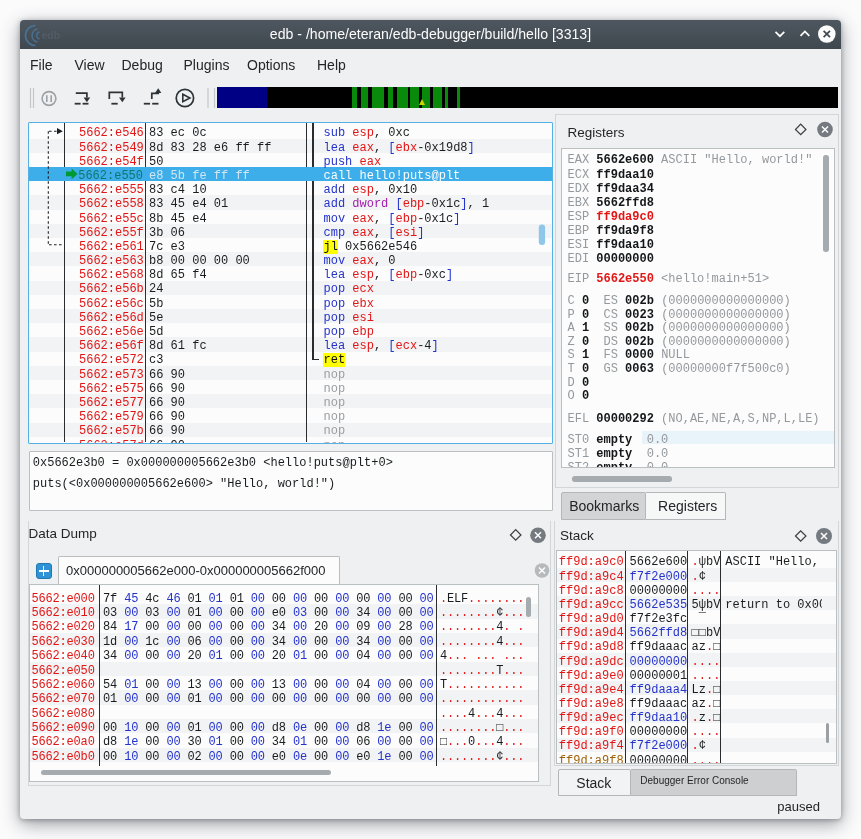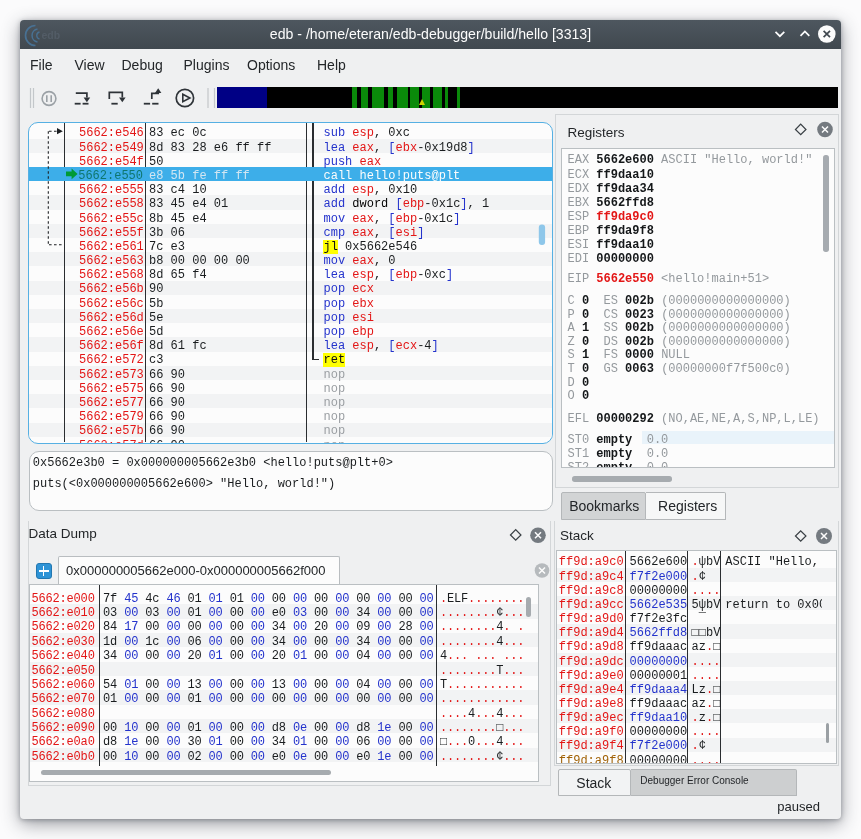--- a/index.html
+++ b/index.html
@@ -1,24 +1,24 @@
 <!DOCTYPE html>
 <html><head><meta charset="utf-8"><style>
 *{margin:0;padding:0;box-sizing:border-box}
 body{width:861px;height:839px;background:#fbfbfc;position:relative;overflow:hidden;
   font-family:"Liberation Sans",sans-serif}
 .abs{position:absolute}
 .mono{font-family:"Liberation Mono",monospace;font-size:12px;line-height:14px;white-space:pre;color:#1a1d1f}
 .sans{font-family:"Liberation Sans",sans-serif;font-size:13px;color:#232629;white-space:pre}
 i{font-style:normal}
-i.m{color:#2433cc} i.r{color:#e31616} i.g{color:#000000} i.b{color:#2433cc}
+i.m{color:#2433cc} i.r{color:#e31616} i.g{color:#a21caf} i.b{color:#2433cc}
 i.n{color:#9a9ea2} i.y{background:#ffff00;color:#111}
 i.red{color:#e31616} i.blue{color:#2433cc} i.gray{color:#94999d}
 i.bv{font-weight:bold;color:#141719} i.brv{font-weight:bold;color:#e31616}
-.pane{position:absolute;background:#fcfcfc;border:1px solid #babfc2;border-radius:10px;overflow:hidden}
+.pane{position:absolute;background:#fcfcfc;border:1px solid #babfc2;border-radius:1px;overflow:hidden}
 .vline{position:absolute;width:1px;background:#2a2d30}
 .stripe{position:absolute;left:0;right:0;background:#f2f3f4}
 </style></head><body>
 
 <div class="abs" style="left:20px;top:20px;width:821px;height:799px;background:#eff0f1;border-radius:4px;box-shadow:0 5px 18px rgba(40,45,55,.45),0 1px 5px rgba(40,45,55,.35)"></div>
 <div class="abs" style="left:20px;top:20px;width:821px;height:28.5px;background:linear-gradient(#4f585f,#404930);background:linear-gradient(#4e575f,#40484f);border-radius:4px 4px 0 0"></div>
 <svg class="abs" style="left:20px;top:20px" width="60" height="29" viewBox="0 0 60 29">
 <g fill="none" stroke="#4879a3" stroke-opacity="0.8">
 <path d="M 15.5 5.5 A 10 10 0 0 0 15.5 25.5" stroke-width="1.7"></path>
 <path d="M 17.5 9 A 6.6 6.6 0 0 0 17.5 22" stroke-width="1.5"></path>
@@ -130,21 +130,21 @@
 <div class="abs mono" style="left:49.8px;top:116.52px;color:#e31616">5662:e561</div>
 <div class="abs mono" style="left:119.8px;top:116.52px">7c e3</div>
 <div class="abs mono" style="left:294.3px;top:116.52px"><i class="y">jl</i> 0x5662e546</div>
 <div class="abs mono" style="left:49.8px;top:130.71px;color:#e31616">5662:e563</div>
 <div class="abs mono" style="left:119.8px;top:130.71px">b8 00 00 00 00</div>
 <div class="abs mono" style="left:294.3px;top:130.71px"><i class="m">mov</i> <i class="r">eax</i>, 0</div>
 <div class="abs mono" style="left:49.8px;top:144.90px;color:#e31616">5662:e568</div>
 <div class="abs mono" style="left:119.8px;top:144.90px">8d 65 f4</div>
 <div class="abs mono" style="left:294.3px;top:144.90px"><i class="m">lea</i> <i class="r">esp</i>, <i class="b">[</i><i class="r">ebp</i>-0xc<i class="b">]</i></div>
 <div class="abs mono" style="left:49.8px;top:159.09px;color:#e31616">5662:e56b</div>
-<div class="abs mono" style="left:119.8px;top:159.09px">90</div>
+<div class="abs mono" style="left:119.8px;top:159.09px">24</div>
 <div class="abs mono" style="left:294.3px;top:159.09px"><i class="m">pop</i> <i class="r">ecx</i></div>
 <div class="abs mono" style="left:49.8px;top:173.28px;color:#e31616">5662:e56c</div>
 <div class="abs mono" style="left:119.8px;top:173.28px">5b</div>
 <div class="abs mono" style="left:294.3px;top:173.28px"><i class="m">pop</i> <i class="r">ebx</i></div>
 <div class="abs mono" style="left:49.8px;top:187.47px;color:#e31616">5662:e56d</div>
 <div class="abs mono" style="left:119.8px;top:187.47px">5e</div>
 <div class="abs mono" style="left:294.3px;top:187.47px"><i class="m">pop</i> <i class="r">esi</i></div>
 <div class="abs mono" style="left:49.8px;top:201.66px;color:#e31616">5662:e56e</div>
 <div class="abs mono" style="left:119.8px;top:201.66px">5d</div>
 <div class="abs mono" style="left:294.3px;top:201.66px"><i class="m">pop</i> <i class="r">ebp</i></div>

